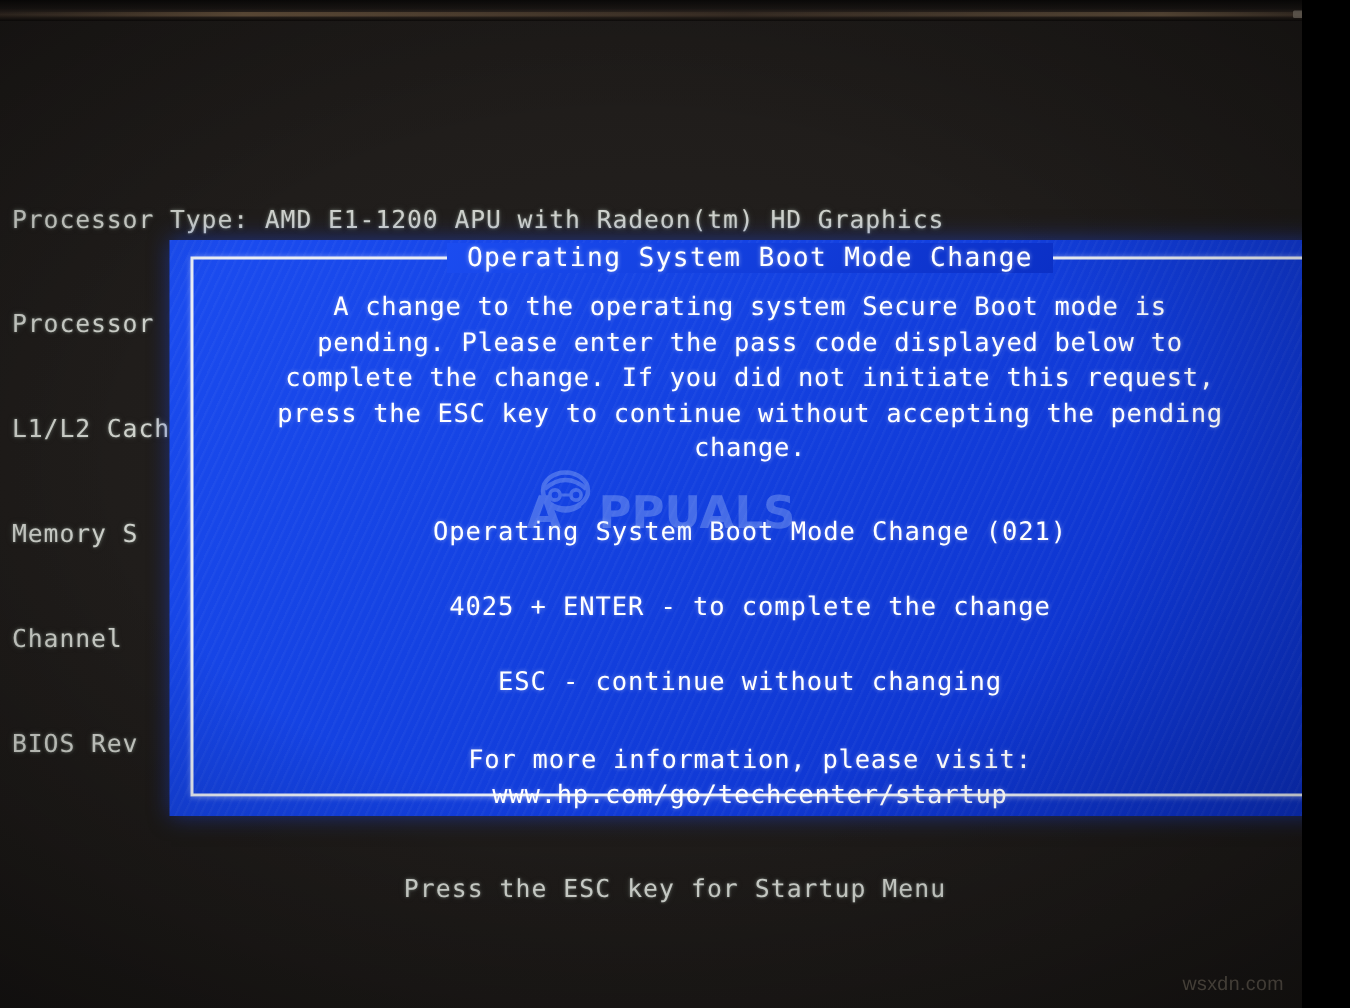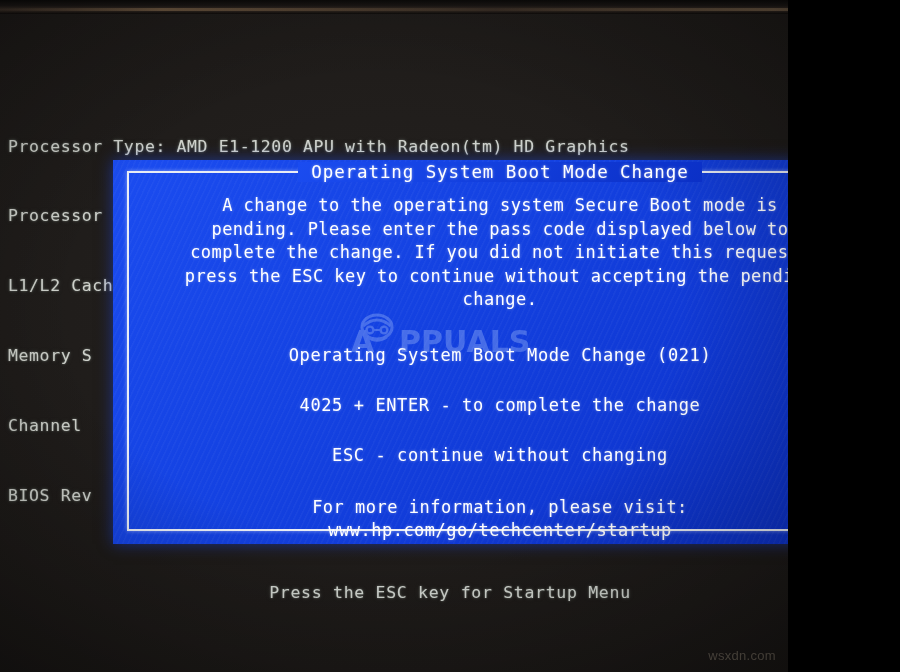--- a/index.html
+++ b/index.html
@@ -10,21 +10,21 @@
   body {
     width: 900px;
     height: 672px;
     overflow: hidden;
     font-family: "DejaVu Sans Mono", "Liberation Mono", monospace;
   }
 
   
   #screen-photo {
     position: relative;
-    width: 788px;
+    width: 868px;
     height: 672px;
     background:
       radial-gradient(ellipse 120% 100% at 50% 45%, #252220 0%, #1d1a18 55%, #100e0d 100%);
     overflow: hidden;
   }
   
   #bezel-strip {
     position: absolute;
     left: 0; top: 0;
     width: 900px;

